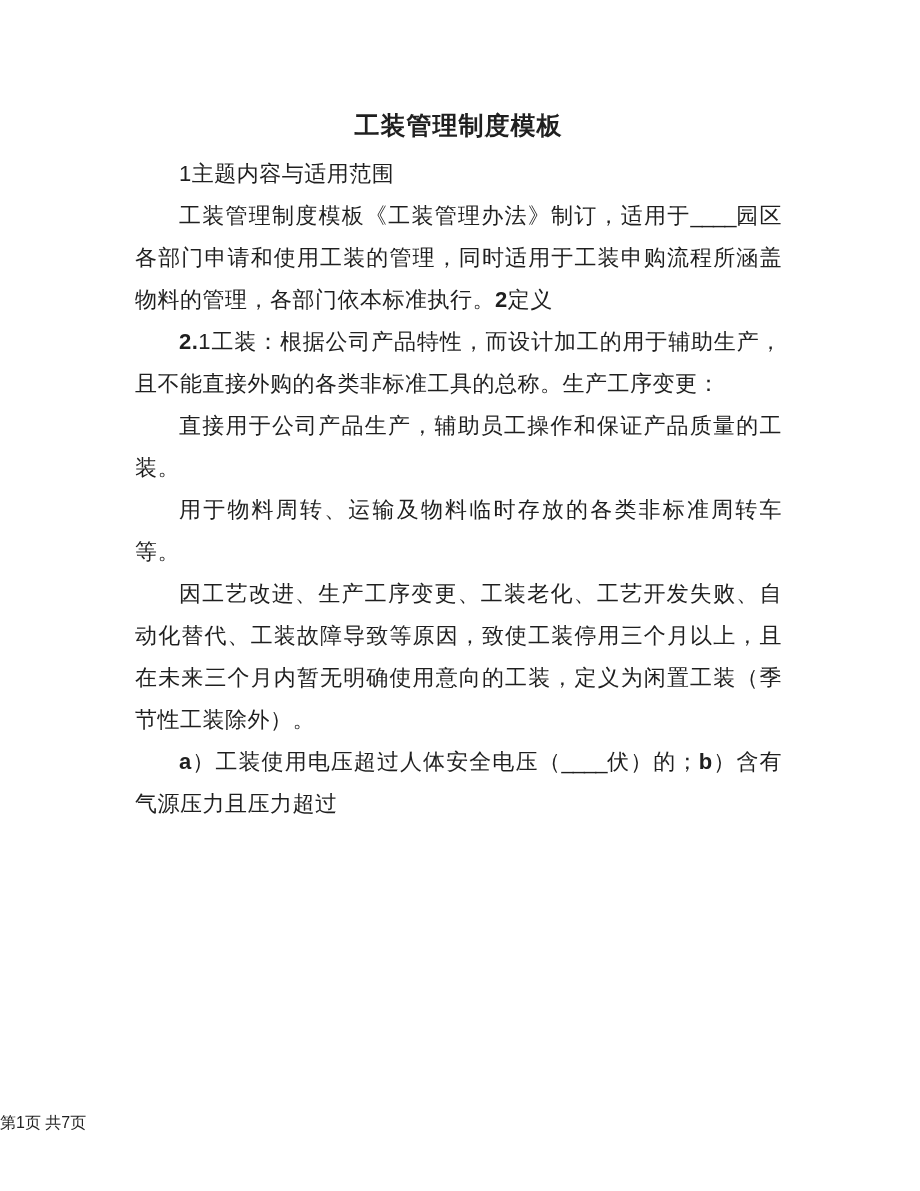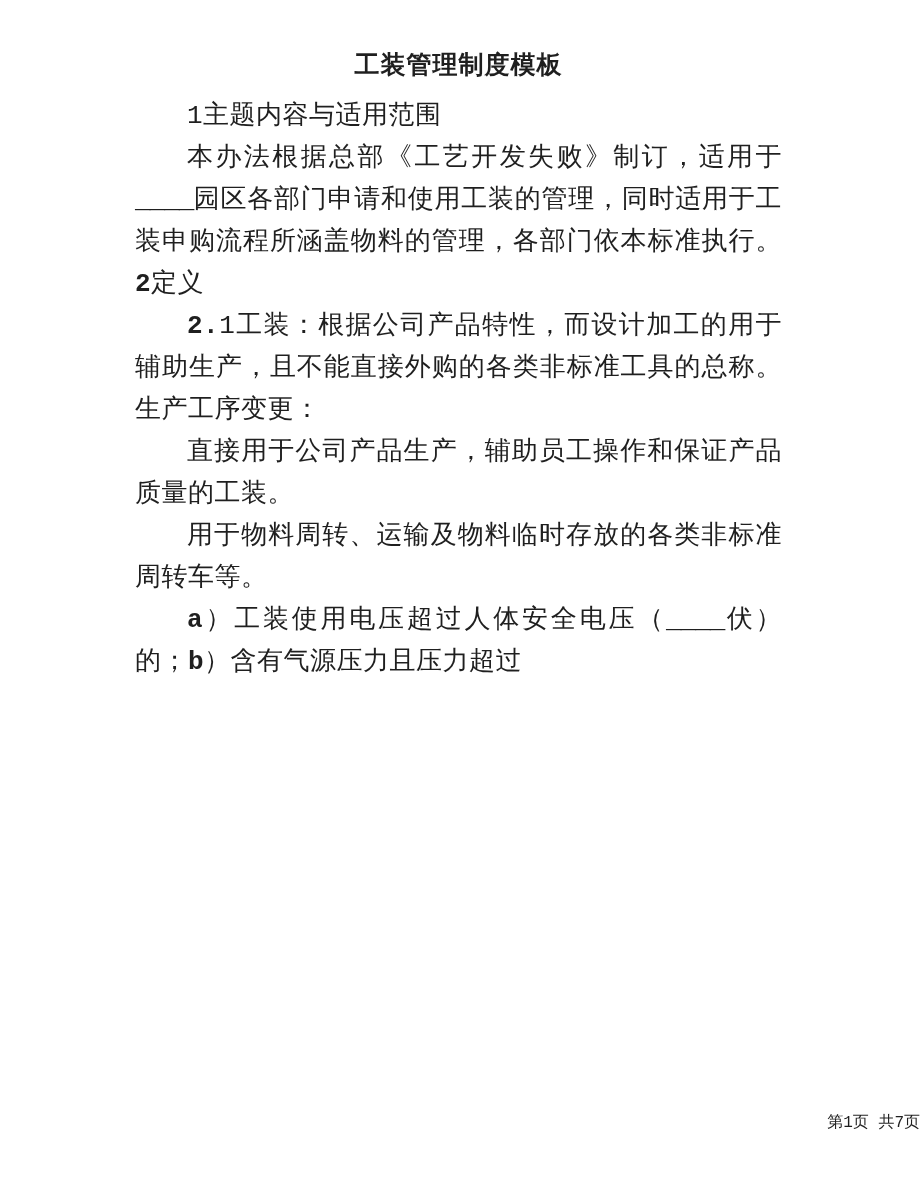--- a/index.html
+++ b/index.html
@@ -7,73 +7,74 @@
     padding: 0;
     background: #ffffff;
   }
   .page {
     position: relative;
     width: 920px;
     height: 1191px;
     box-sizing: border-box;
     background: #ffffff;
     color: #1f1f1f;
-    font-family: Liberation Mono, monospace;
-    padding: 50px 138px 0 135px;
+    font-family: Liberation Sans, sans-serif;
+    padding: 108px 138px 0 135px;
     overflow: hidden;
   }
   .doc-title {
     margin: 0 0 11px 0;
     font-size: 25px;
     line-height: 34px;
     font-weight: 700;
     text-align: center;
     letter-spacing: 1px;
   }
   .doc-body {
     font-size: 22px;
   }
   .para {
     margin: 0;
-    font-size: 26px;
+    font-size: 22px;
     line-height: 42px;
     text-indent: 2em;
     text-align: justify;
     letter-spacing: 0.5px;
   }
   .seg-bold {
     font-weight: 700;
   }
   .seg-blank {
     letter-spacing: -1px;
     white-space: nowrap;
     margin-top: 48px;
   }
   .doc-footer {
     position: absolute;
     left: 0;
     right: 0;
     top: 1112px;
-    text-align: right;
+    text-align: left;
     font-size: 16px;
     line-height: 22px;
     color: #1f1f1f;
   }
 </style>
 </head>
 <body>
 
 <div class="page">
   <h1 class="doc-title">工装管理制度模板</h1>
 
   <div class="doc-body">
       <p class="para"><span>1主题内容与适用范围</span></p>
-      <p class="para"><span>本办法根据总部《工艺开发失败》制订，适用于</span><span class="seg-blank">____</span><span>园区各部门申请和使用工装的管理，同时适用于工装申购流程所涵盖物料的管理，各部门依本标准执行。</span><span class="seg-bold">2</span><span>定义</span></p>
+      <p class="para"><span>工装管理制度模板《工装管理办法》制订，适用于</span><span class="seg-blank">____</span><span>园区各部门申请和使用工装的管理，同时适用于工装申购流程所涵盖物料的管理，各部门依本标准执行。</span><span class="seg-bold">2</span><span>定义</span></p>
       <p class="para"><span class="seg-bold">2.</span><span>1工装：根据公司产品特性，而设计加工的用于辅助生产，且不能直接外购的各类非标准工具的总称。生产工序变更：</span></p>
       <p class="para"><span>直接用于公司产品生产，辅助员工操作和保证产品质量的工装。</span></p>
       <p class="para"><span>用于物料周转、运输及物料临时存放的各类非标准周转车等。</span></p>
+      <p class="para"><span>因工艺改进、生产工序变更、工装老化、工艺开发失败、自动化替代、工装故障导致等原因，致使工装停用三个月以上，且在未来三个月内暂无明确使用意向的工装，定义为闲置工装（季节性工装除外）。</span></p>
       <p class="para"><span class="seg-bold">a</span><span>）工装使用电压超过人体安全电压（</span><span class="seg-blank">____</span><span>伏）的；</span><span class="seg-bold">b</span><span>）含有气源压力且压力超过</span></p>
     </div>
 
   <div class="doc-footer">
     <span>第1页 共7页</span>
   </div>
 </div>
 
 </body></html>

